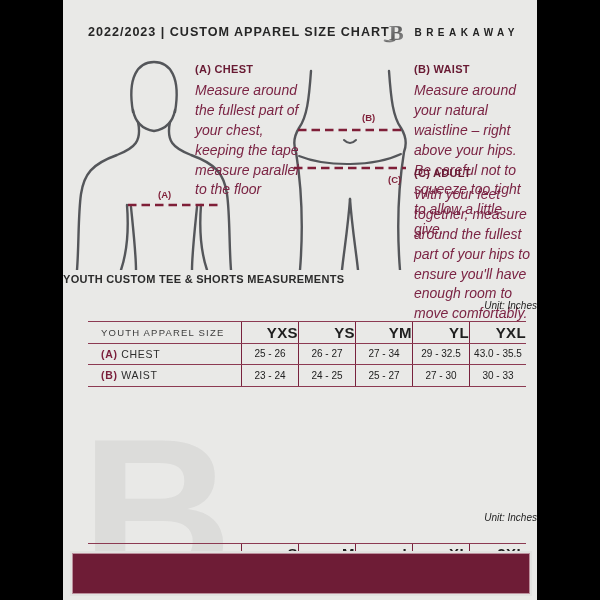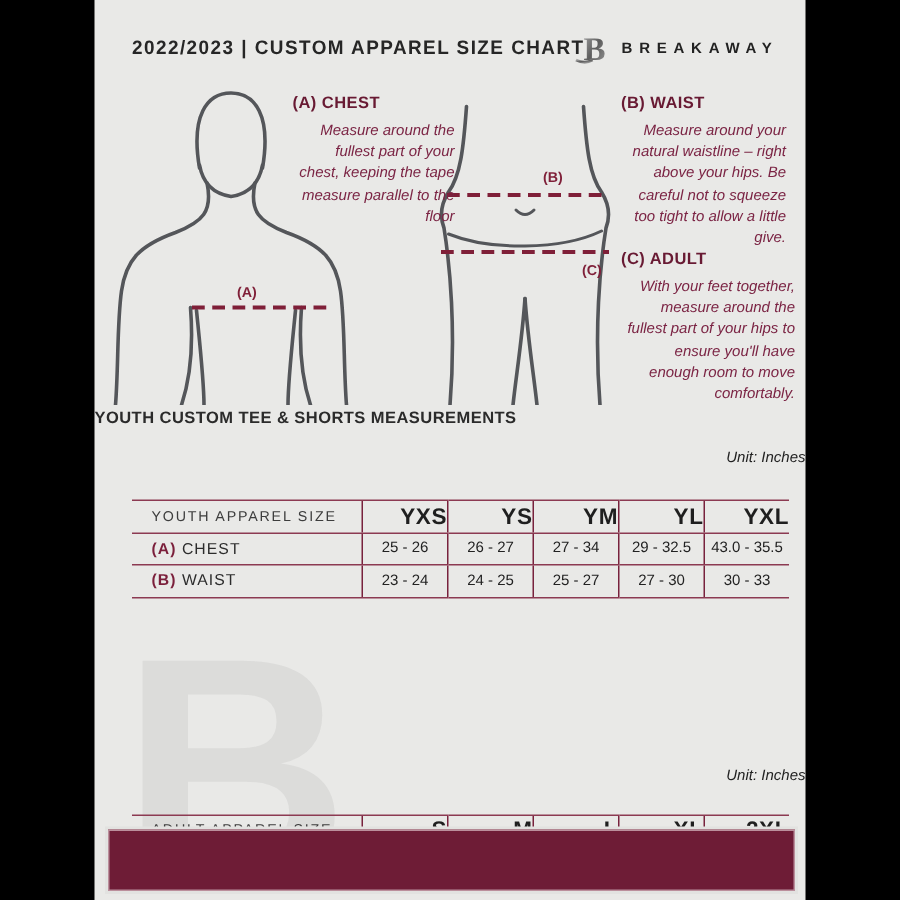--- a/index.html
+++ b/index.html
@@ -9,21 +9,21 @@
 
   
   .hdr-title{position:absolute;left:25px;top:24px;font-size:13px;font-weight:bold;
              letter-spacing:1px;color:#262626;transform:scaleX(.97);transform-origin:left;}
   .brand{position:absolute;right:18px;top:19px;display:flex;align-items:center;gap:6px;}
   .brand-name{font-size:10px;font-weight:bold;letter-spacing:4.5px;color:#222;}
 
   
   .instr{position:absolute;color:#74203c;}
   .instr h3{margin:0 0 6px 0;font-size:11px;font-weight:bold;color:#681a33;letter-spacing:.3px;}
-  .instr p{margin:0;font-size:10px;font-style:italic;line-height:1.42;color:#7b2444;text-align:right;}
+  .instr p{margin:0;font-size:14px;font-style:italic;line-height:1.42;color:#7b2444;}
   .instr-a{left:132px;top:63px;width:108px;}
   .instr-b{left:351px;top:63px;width:110px;}
   .instr-c{left:351px;top:167px;width:116px;}
 
   .fig{position:absolute;}
   .fig-chest{left:12px;top:55px;}
   .fig-waist{left:227px;top:55px;}
 
   
   .sec-title{position:absolute;left:0;width:100%;font-size:11px;
@@ -118,21 +118,21 @@
       <h3>(B) WAIST</h3>
       <p>Measure around your natural waistline – right above your hips. Be careful not to squeeze too tight to allow a little give.</p>
     </div>
     <div class="instr instr-c">
       <h3>(C) ADULT</h3>
       <p>With your feet together, measure around the fullest part of your hips to ensure you'll have enough room to move comfortably.</p>
     </div>
 
     <div class="sec-title layer" style="top:273px">YOUTH CUSTOM TEE &amp; SHORTS MEASUREMENTS</div>
     <div class="sec-unit layer" style="top:288px">Unit: Inches</div>
-    <div class="tbl-wrap layer" style="top:310px">
+    <div class="tbl-wrap layer" style="top:298px">
       <table class="size-table">
           <thead>
             <tr>
               <th class="label-col">YOUTH APPAREL SIZE</th>
               <th>YXS</th>
               <th>YS</th>
               <th>YM</th>
               <th>YL</th>
               <th>YXL</th>
             </tr>

